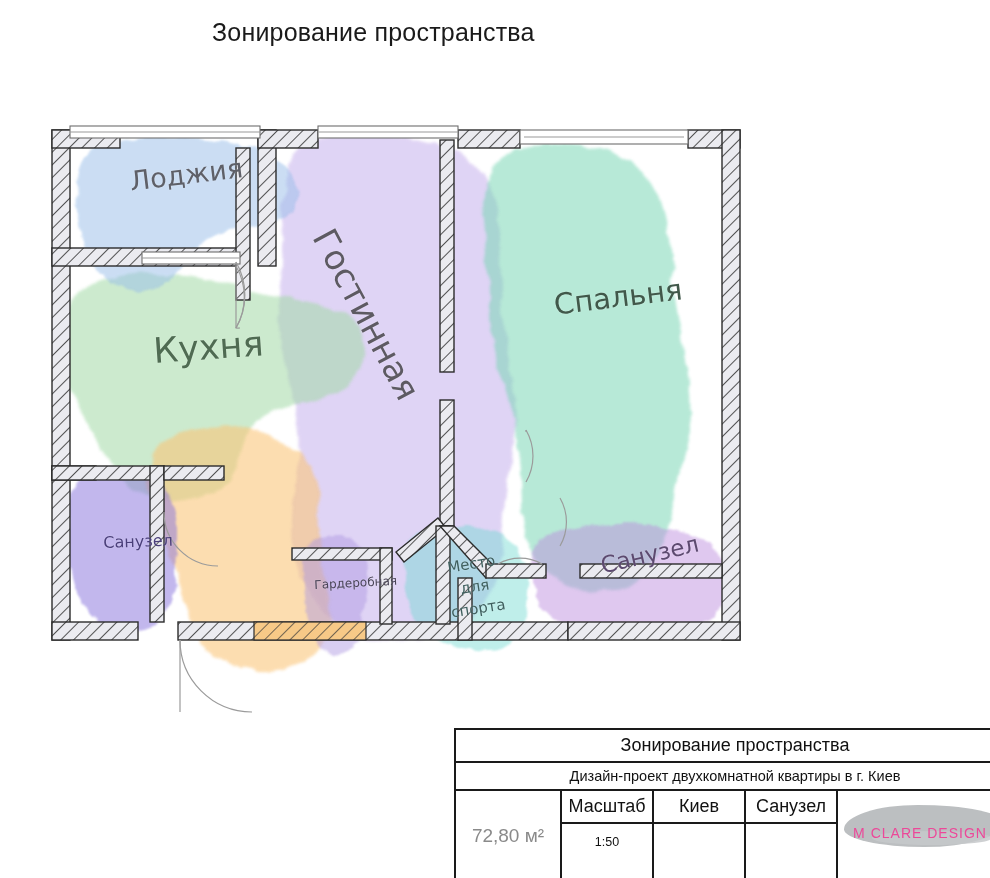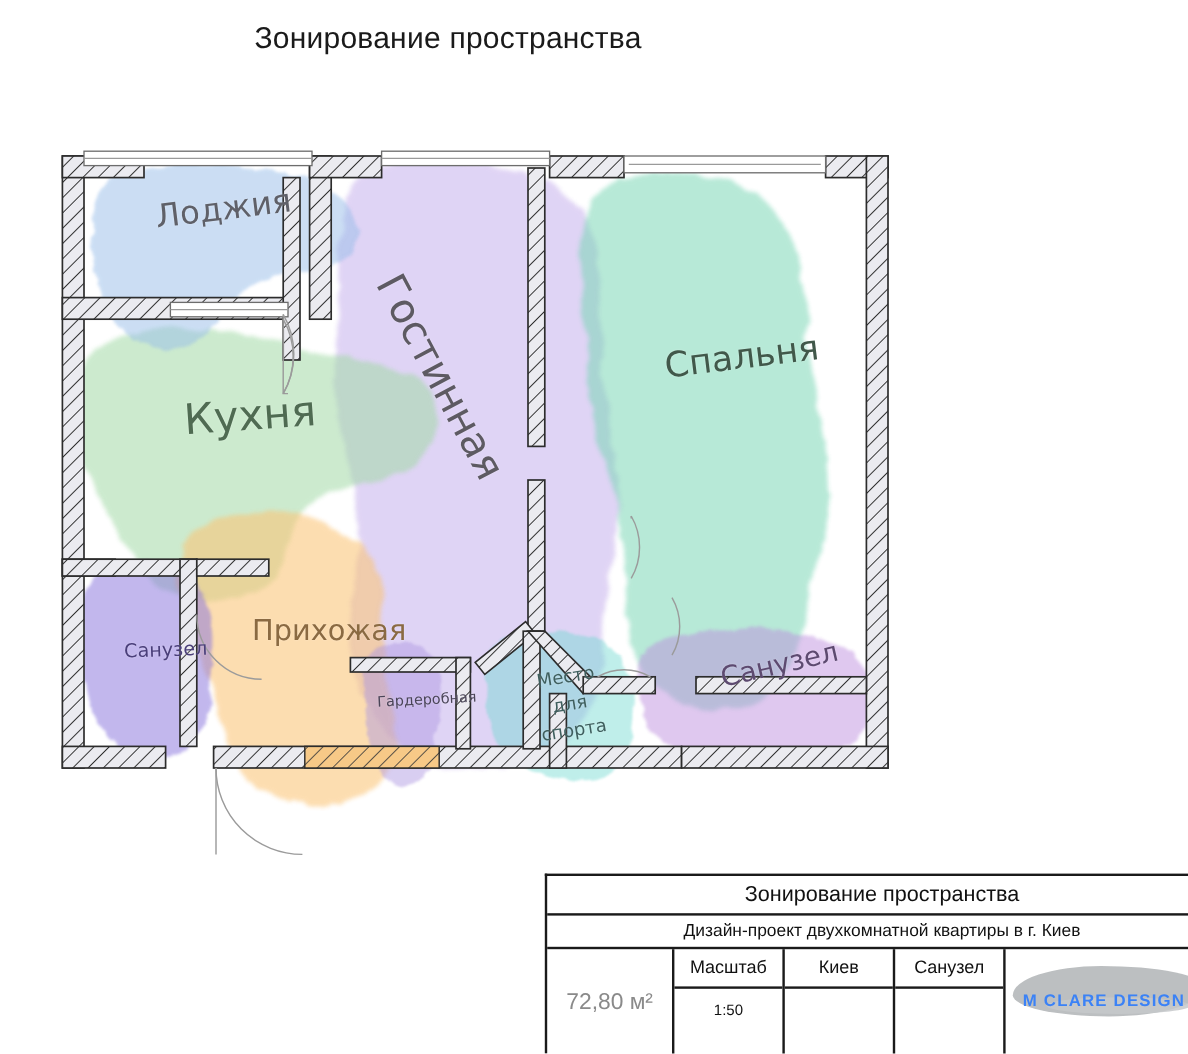--- a/index.html
+++ b/index.html
@@ -69,21 +69,21 @@
     width:106px;display:flex;align-items:center;justify-content:center;
     font-size:19px;color:#8a8a8a;box-sizing:border-box;
     border-right:2px solid #1a1a1a;
   }
   .tb-col{
     width:92px;box-sizing:border-box;border-right:2px solid #1a1a1a;
     display:flex;flex-direction:column;
   }
   .tb-col .tb-head{
     height:33px;display:flex;align-items:center;justify-content:center;
-    font-size:15px;color:#111;border-bottom:2px solid #1a1a1a;box-sizing:border-box;
+    font-size:18px;color:#111;border-bottom:2px solid #1a1a1a;box-sizing:border-box;
   }
   .tb-col .tb-val{
     flex:1;display:flex;align-items:flex-start;justify-content:center;
     padding-top:11px;font-size:12.5px;color:#111;box-sizing:border-box;
   }
   #tb-logo{
     flex:1;position:relative;display:flex;align-items:center;justify-content:center;
     overflow:hidden;
   }
   #tb-logo .brush{
@@ -92,22 +92,22 @@
     border-radius:46% 54% 50% 50% / 58% 42% 58% 42%;
     filter:blur(.4px);
     opacity:.95;
   }
   #tb-logo .brush2{
     position:absolute;left:34px;top:40px;width:120px;height:14px;
     background:#c5c8ca;border-radius:50%;opacity:.85;
   }
   #tb-logo .logo-text{
     position:relative;z-index:2;
-    font-size:14px;font-weight:bold;letter-spacing:1px;
-    color:#3b82f6;
+    font-size:14px;font-weight:normal;letter-spacing:1px;
+    color:#ec4899;
     white-space:nowrap;
     transform:translate(-6px,-3px);
   }
 </style>
 </head>
 <body>
 
 <div id="sheet">
 
   <div id="doc-title">Зонирование пространства</div>
@@ -258,21 +258,20 @@
       </g>
 
       <rect x="214" y="522" width="112" height="18" fill="url(#hatchOrange)" stroke="#2c2c2c" stroke-width="1.2"></rect>
     </svg>
   </div>
 
   <div class="rlabel" id="lbl-loggia">Лоджия</div>
   <div class="rlabel" id="lbl-kitchen">Кухня</div>
   <div class="rlabel" id="lbl-living">Гостинная</div>
   <div class="rlabel" id="lbl-bedroom">Спальня</div>
-  <div class="rlabel" id="lbl-hall">Прихожая</div>
   <div class="rlabel" id="lbl-wc1">Санузел</div>
   <div class="rlabel" id="lbl-wc2">Санузел</div>
   <div class="rlabel" id="lbl-ward">Гардеробная</div>
   <div class="rlabel" id="lbl-sport">
     <span>Место для</span><br>
     <span>спорта</span>
   </div>
 
   <div id="titleblock">
 

